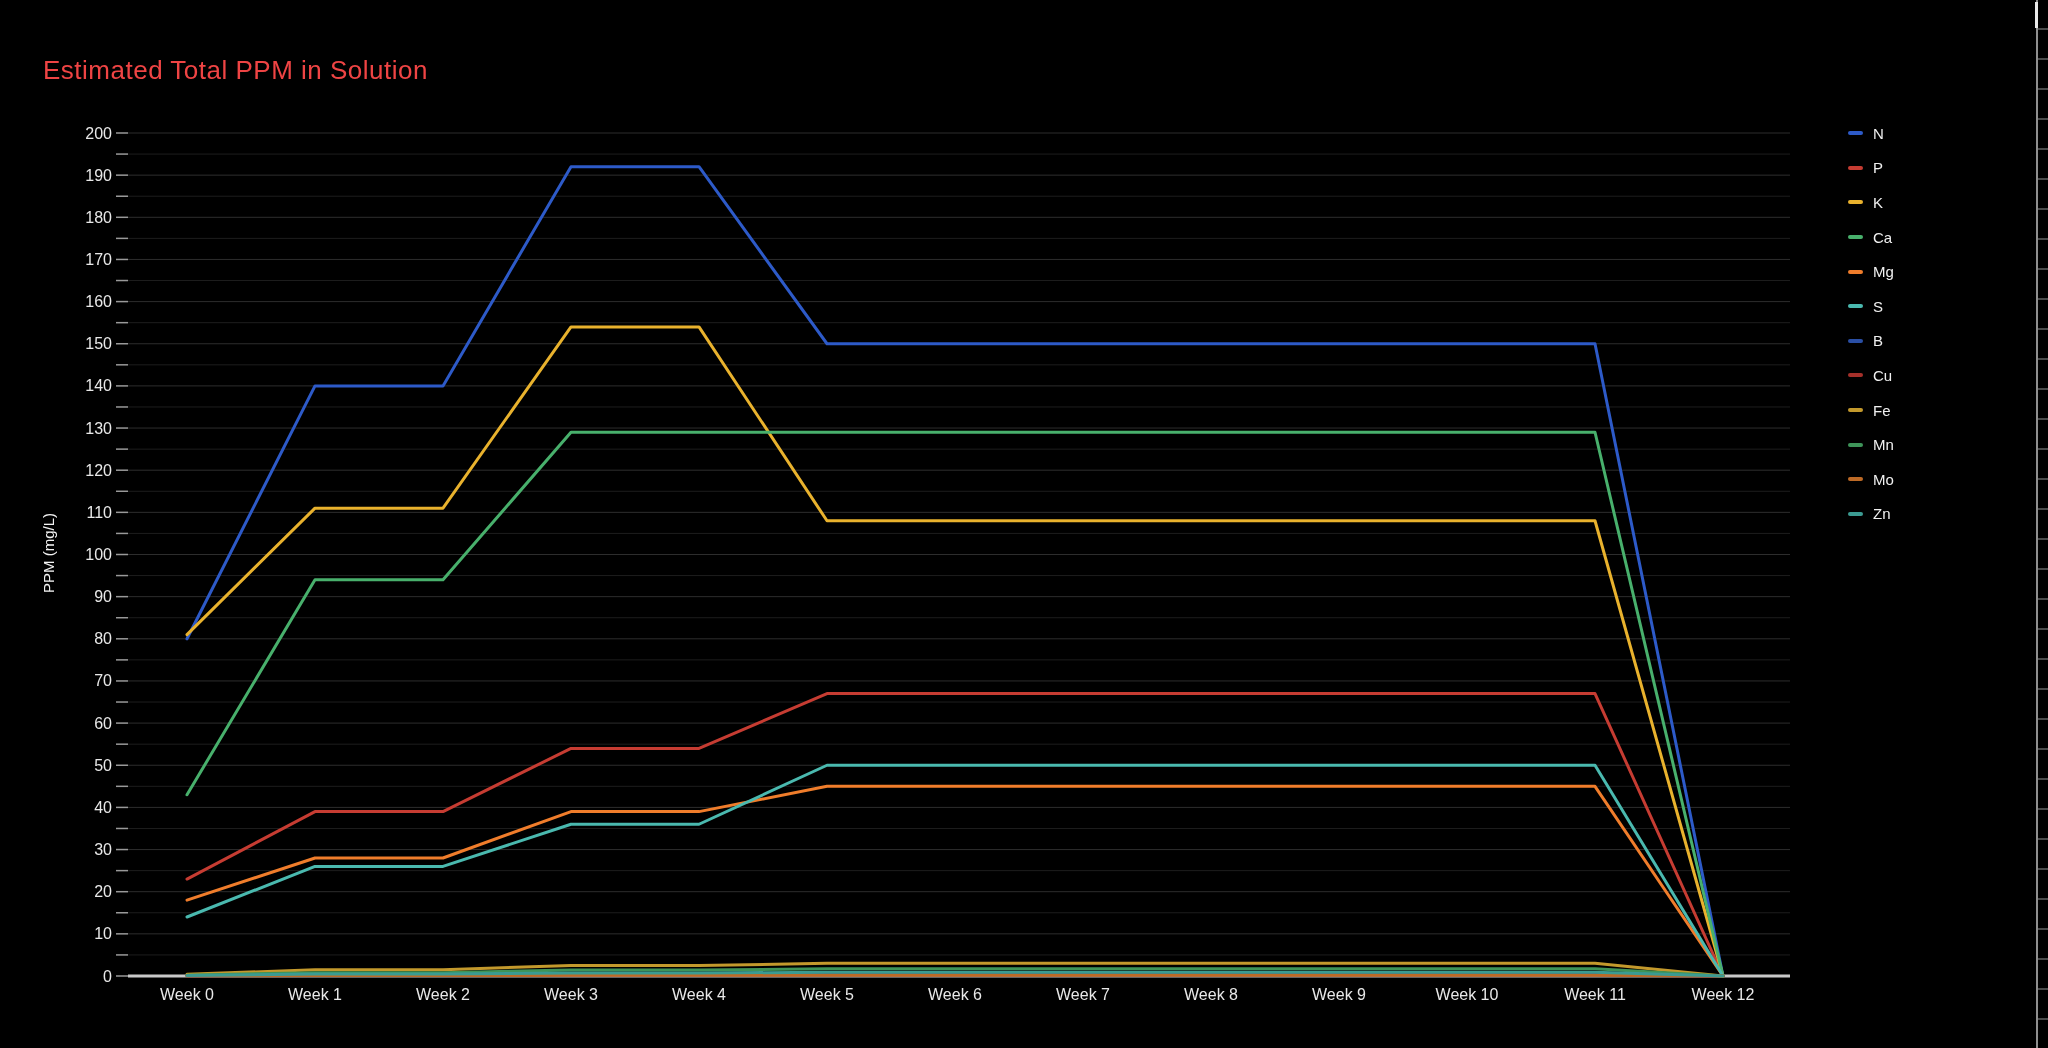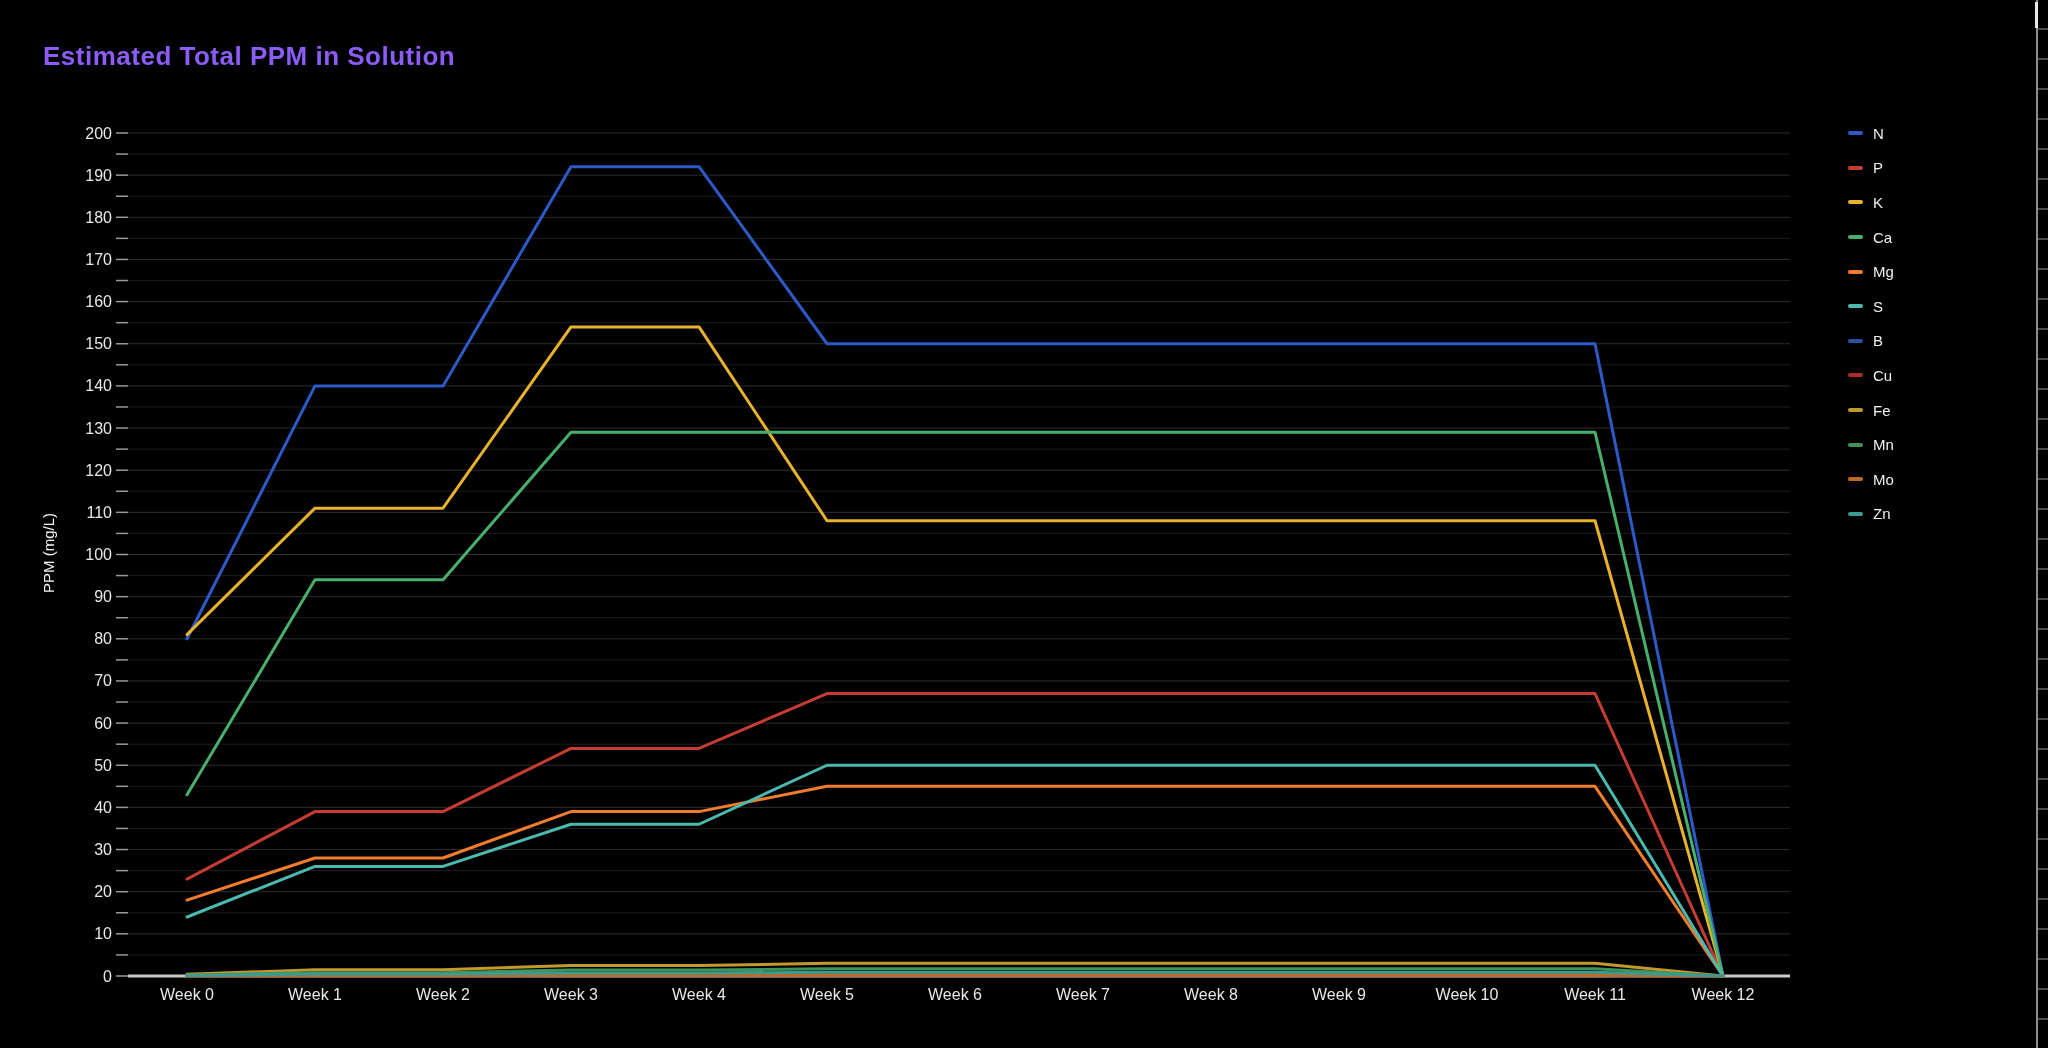--- a/index.html
+++ b/index.html
@@ -13,26 +13,25 @@
   }
   .chart-root {
     position: relative;
     width: 2048px;
     height: 1048px;
     background: #000000;
   }
   .chart-title {
     position: absolute;
     left: 43px;
-    top: 41px;
+    top: 55px;
     font-size: 26px;
-    color: #8b5cf6;
+    color: #ef4444;
     letter-spacing: 0.5px;
     white-space: nowrap;
-    font-weight: bold;
   }
   #plot-svg {
     position: absolute;
     left: 0;
     top: 0;
   }
   .y-axis-title {
     position: absolute;
     left: 48px;
     top: 553px;

